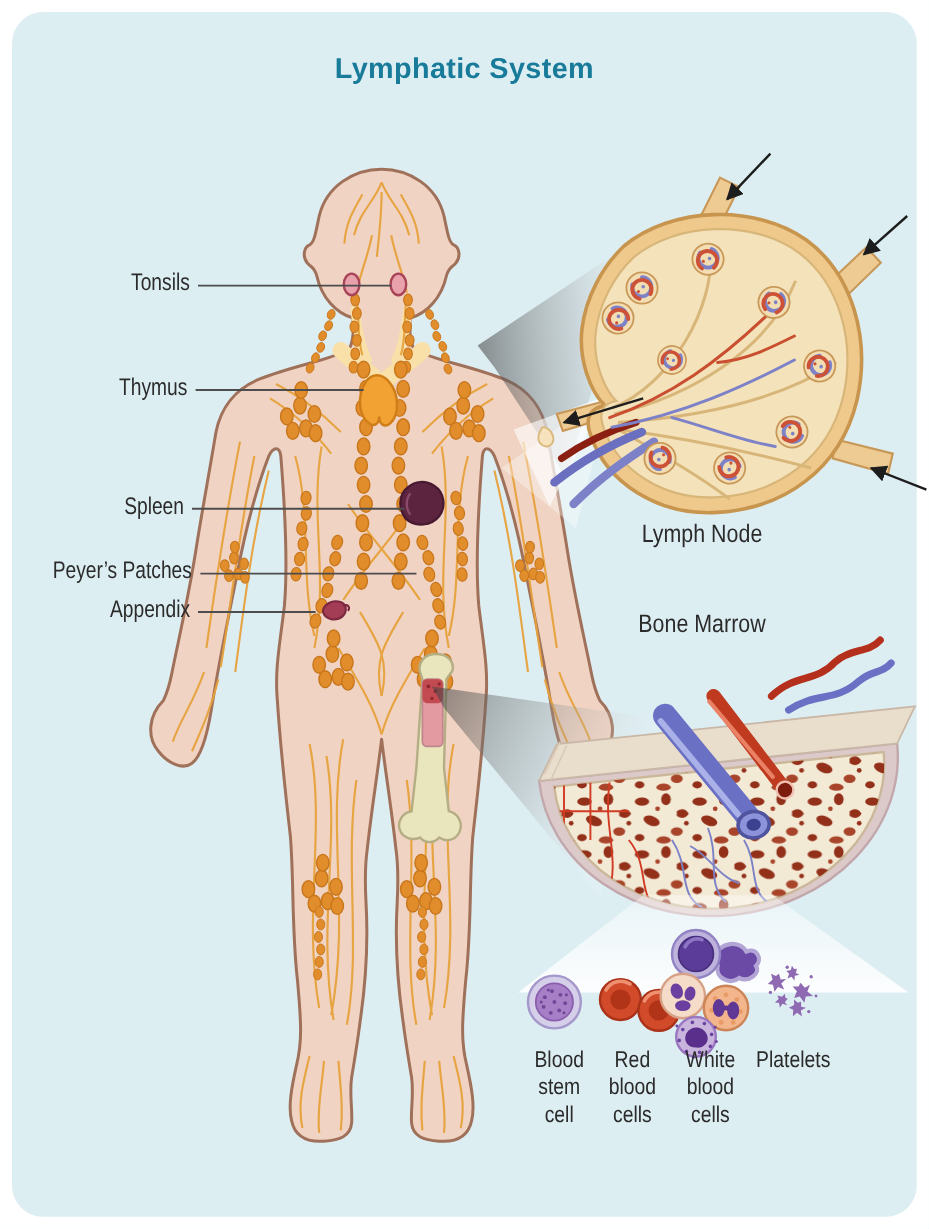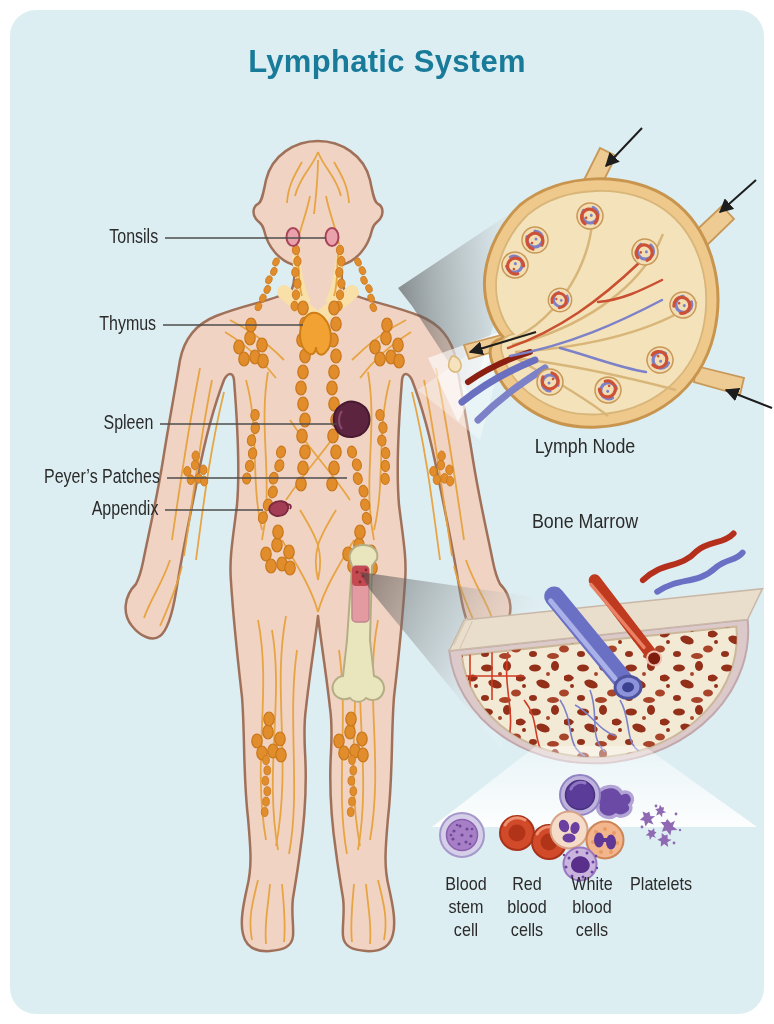--- a/index.html
+++ b/index.html
@@ -2,21 +2,21 @@
 <html><head>
 <meta charset="utf-8">
 <style>
   html,body{margin:0;padding:0;}
   .page{position:relative;width:774px;height:1024px;background:#ffffff;overflow:hidden;
         font-family:"Liberation Sans", sans-serif;}
   .panel{position:absolute;left:10px;top:10px;width:754px;height:1004px;
          background:#ddeef3;border-radius:26px;}
   .art{position:absolute;left:0;top:0;width:774px;height:1024px;}
   .title{position:absolute;top:44px;left:0;width:774px;text-align:center;
-         font-size:31px;font-weight:bold;color:#197b9a;letter-spacing:.3px;}
+         font-size:24px;font-weight:bold;color:#197b9a;letter-spacing:.3px;}
   .blabel{position:absolute;white-space:nowrap;font-size:20px;color:#2b2b2b;
           transform:scaleX(.8);transform-origin:100% 50%;}
   .ilabel{position:absolute;width:200px;text-align:center;font-size:21px;color:#2b2b2b;
           transform:scaleX(.85);}
   .clabel{position:absolute;font-size:19px;line-height:1.22;text-align:center;color:#2b2b2b;
           transform:scaleX(.85);transform-origin:50% 0;}
 </style>
 </head>
 <body>
 

